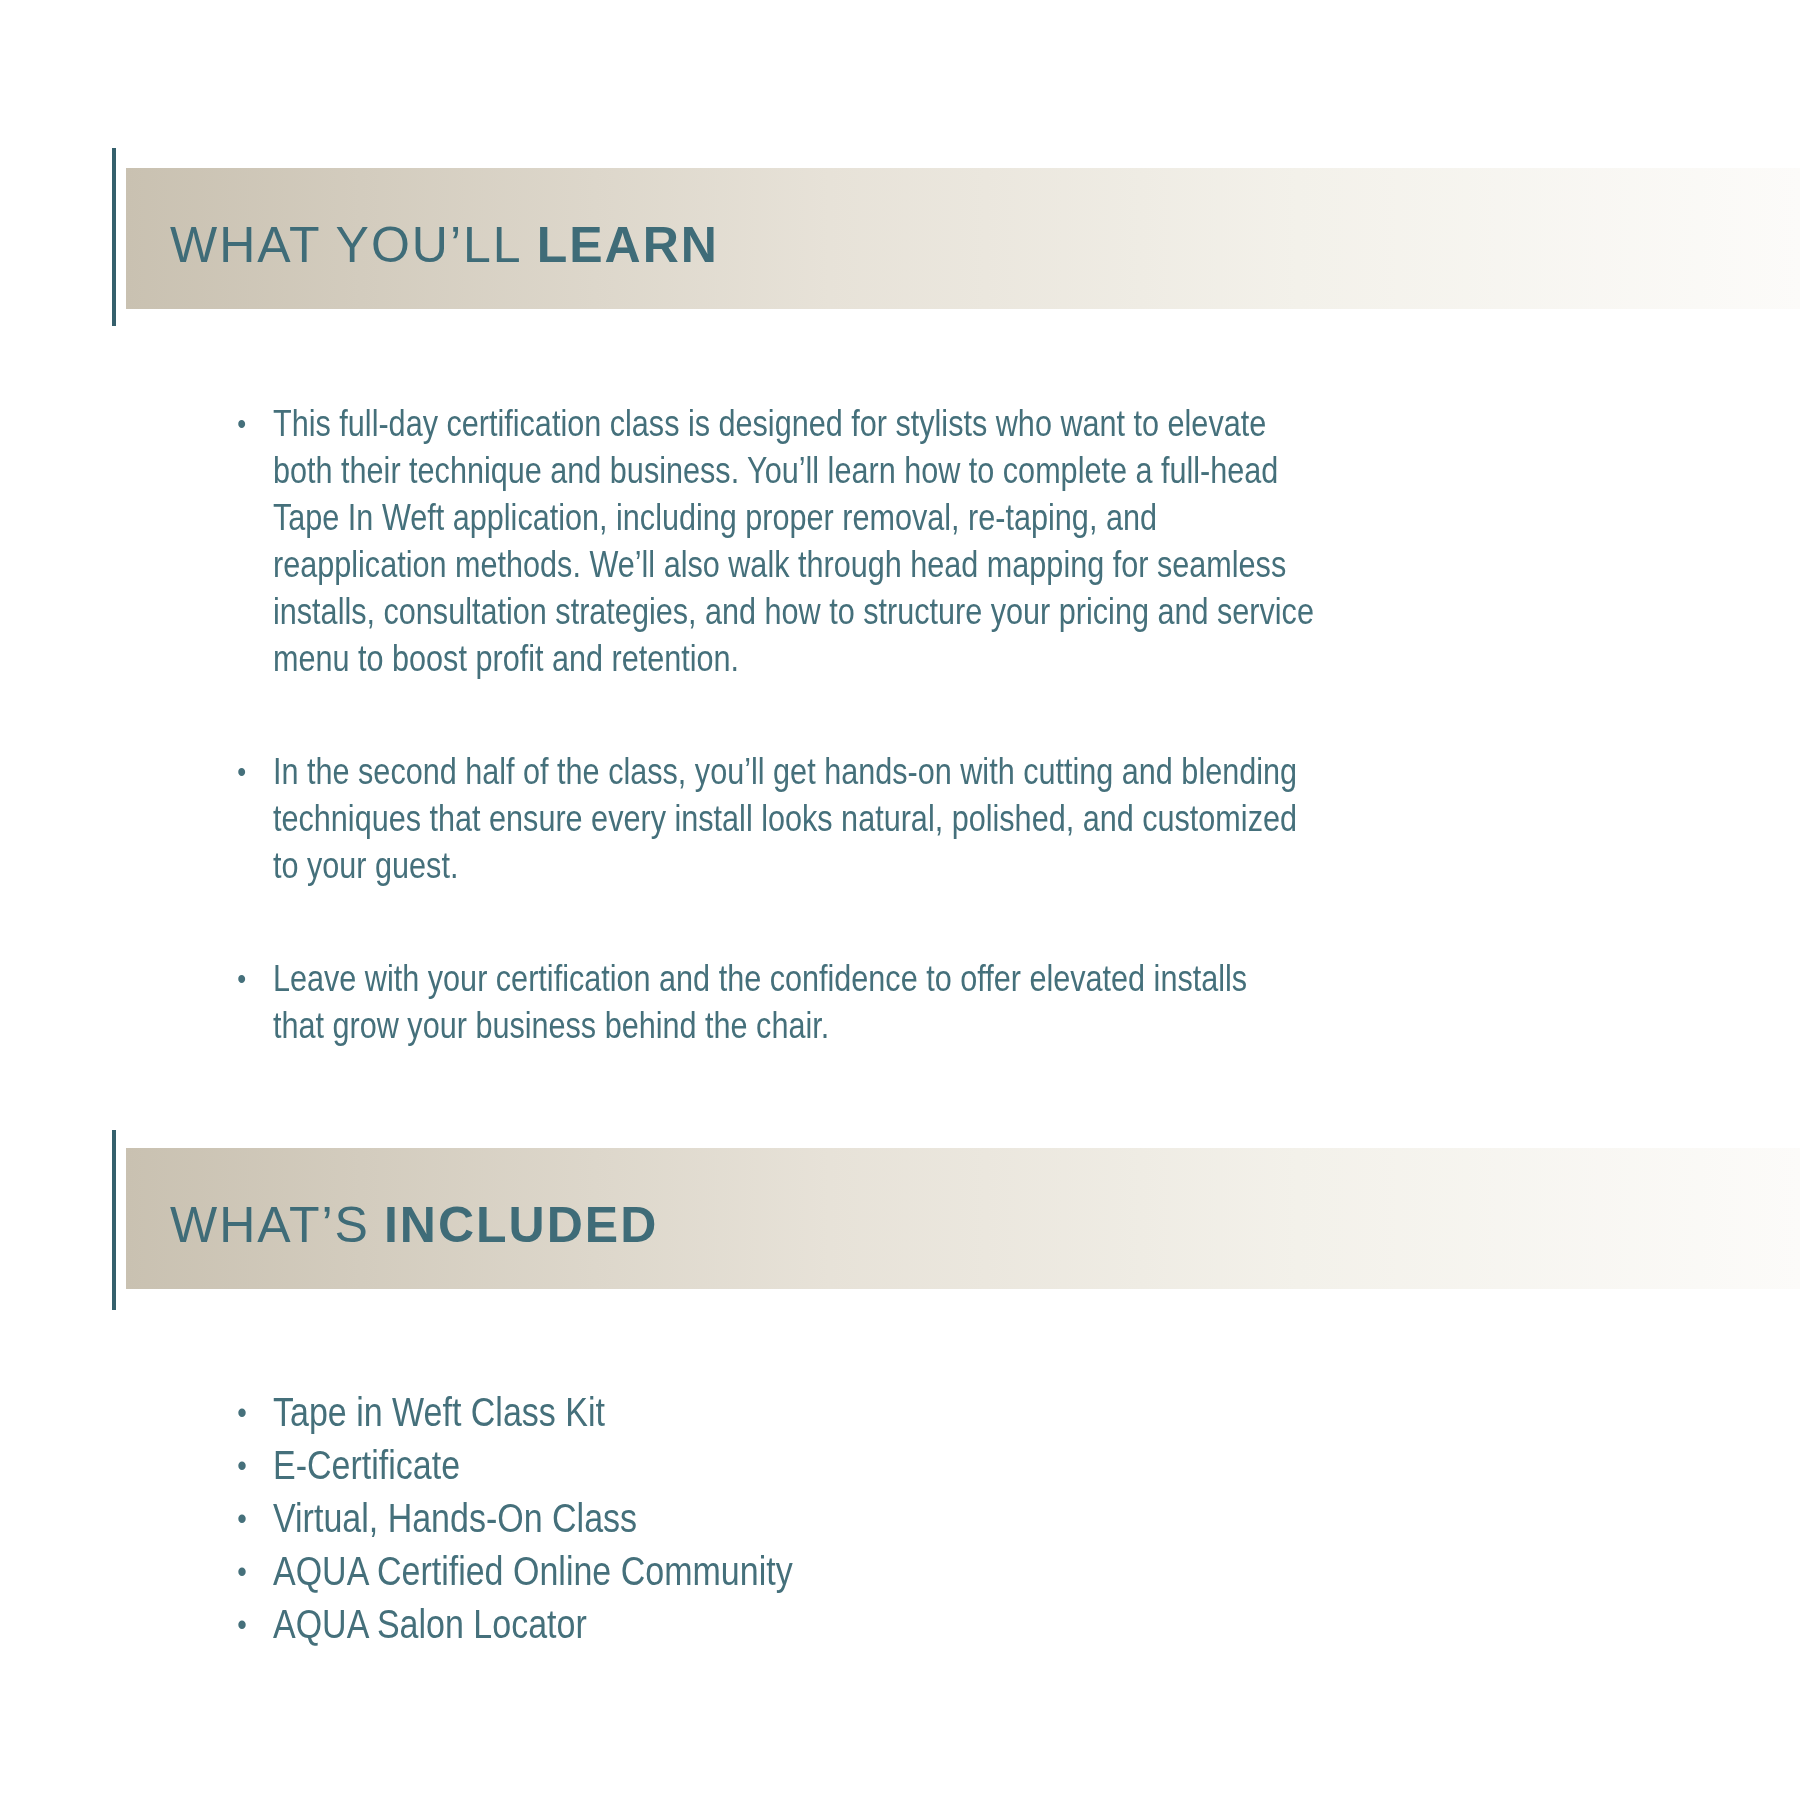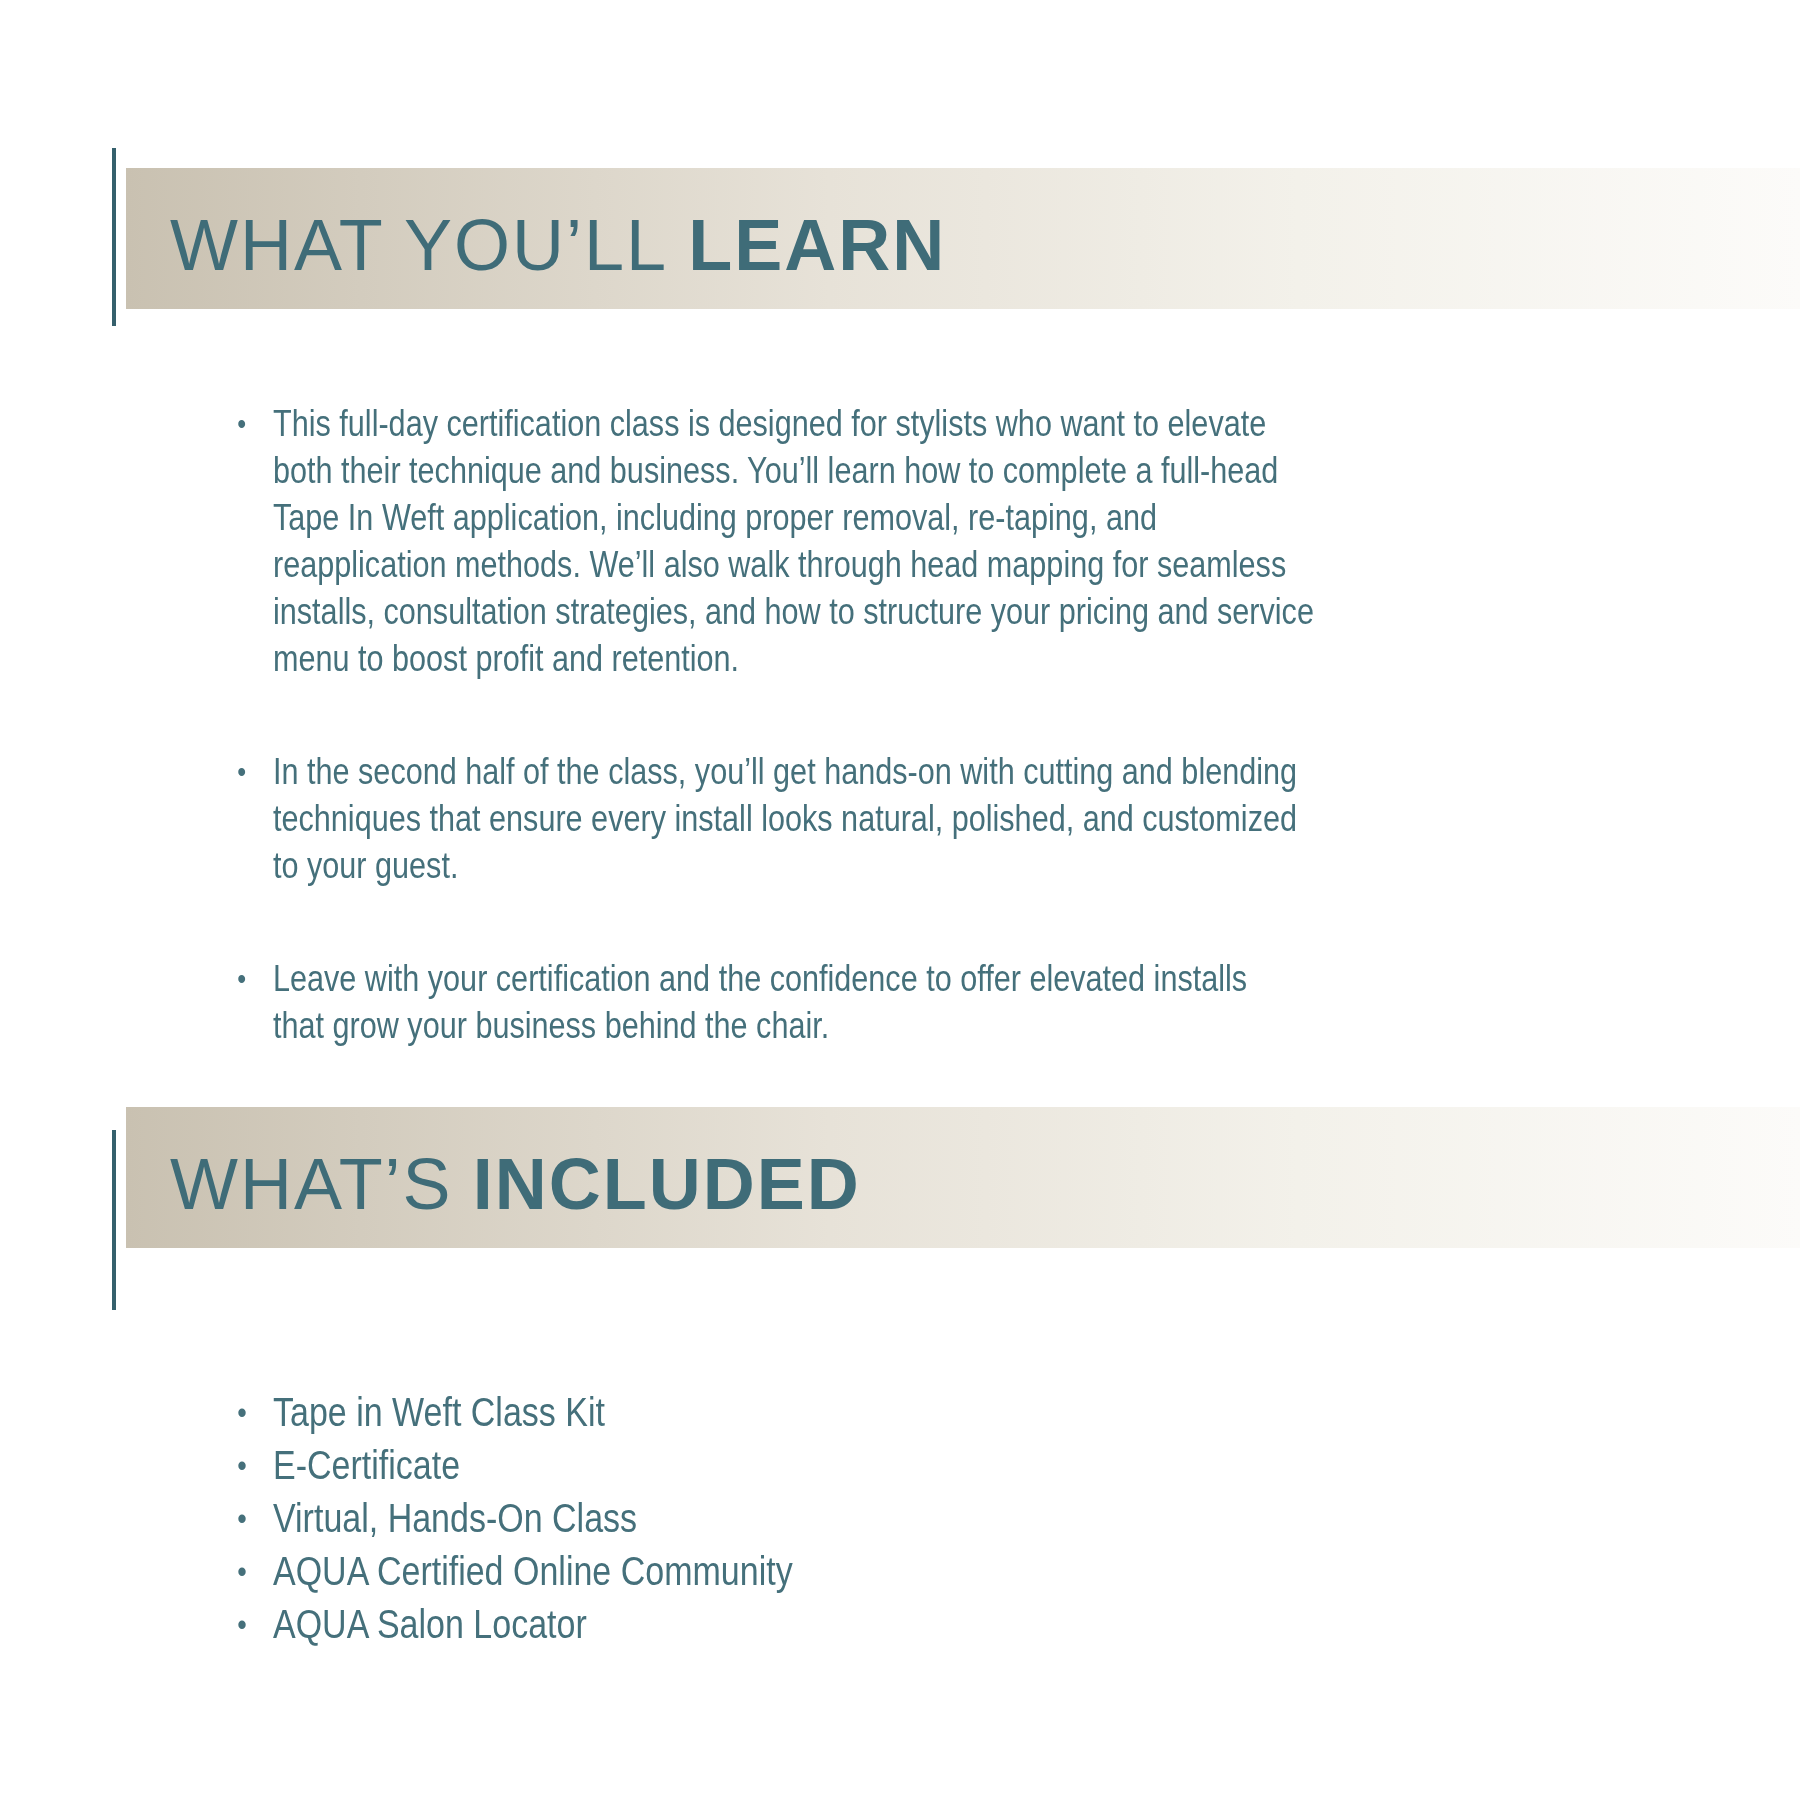--- a/index.html
+++ b/index.html
@@ -34,25 +34,25 @@
   .band{
     position:absolute;
     left:126px;
     right:0;
     height:141px;
     background:linear-gradient(to right, var(--band-start) 0%, var(--band-mid) 42%, #f3f1ea 70%, var(--band-end) 100%);
     display:flex;
     align-items:center;
   }
   .band.first{ top:168px; }
-  .band.second{ top:1107px; }
+  .band.second{ top:1148px; }
   .band h2{
     margin:10px 0 0 44px;
     padding-top:3px;
-    font-size:72px;
+    font-size:50px;
     font-weight:400;
     letter-spacing:2px;
     color:var(--teal-heading);
     white-space:nowrap;
   }
   .band h2 .t-light{ margin-right:0.28em; }
   .band h2 .t-bold{ font-weight:700; }
 
   ul.bullets{
     list-style:none;

